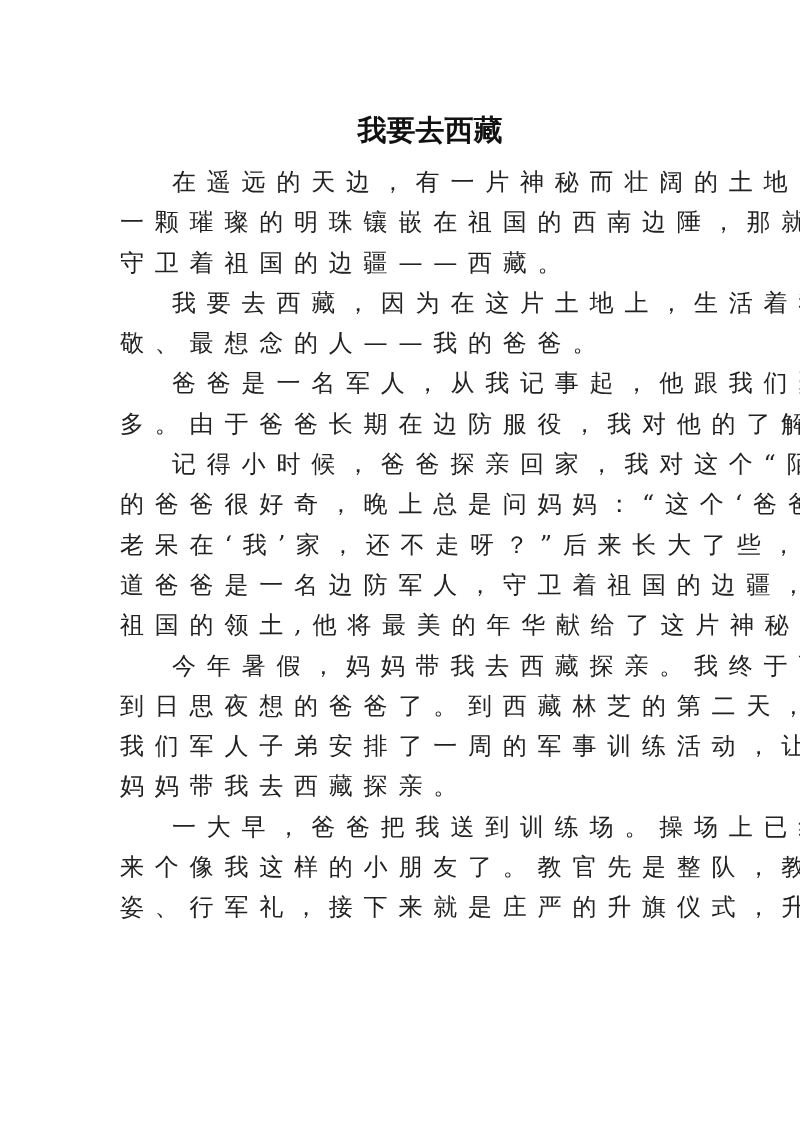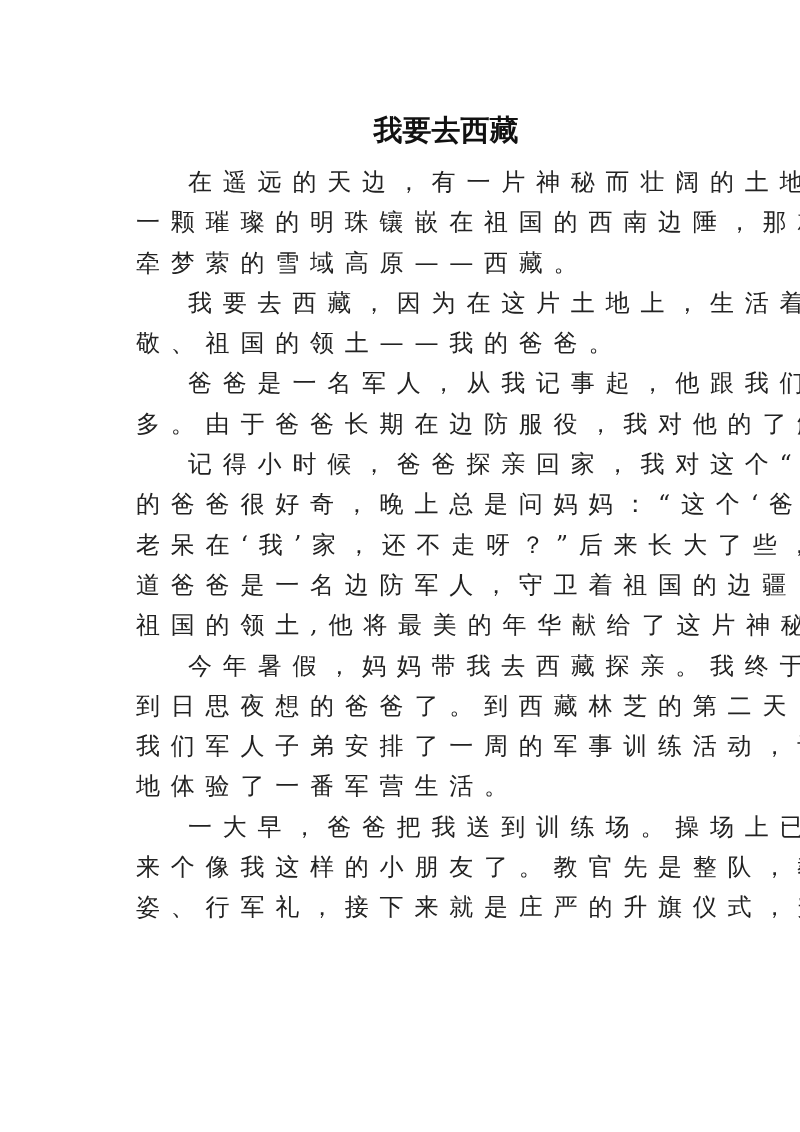--- a/index.html
+++ b/index.html
@@ -8,21 +8,21 @@
       background: #ffffff;
     }
     body {
       width: 800px;
       height: 1132px;
       position: relative;
       overflow: hidden;
     }
     .page {
       position: absolute;
-      left: 16px; top: 0;
+      left: 0; top: 0;
       width: 636px;
       height: 1132px;
       background: #ffffff;
     }
     .title {
       position: absolute;
       left: 0;
       top: 110px;
       width: 860px;
       text-align: center;
@@ -58,46 +58,46 @@
 <body>
 
 <div class="page">
   <h1 class="title">我要去西藏</h1>
 
   <div class="body-text">
 
     <div class="paragraph">
       <span class="line indent">在遥远的天边，有一片神秘而壮阔的土地，它像</span>
       <span class="line">一颗璀璨的明珠镶嵌在祖国的西南边陲，那就是我魂</span>
-      <span class="line">牵梦萦的雪域高原——西藏。</span>
+      <span class="line">守卫着祖国的边疆——西藏。</span>
     </div>
 
     <div class="paragraph">
       <span class="line indent">我要去西藏，因为在这片土地上，生活着我最崇</span>
-      <span class="line">敬、祖国的领土——我的爸爸。</span>
+      <span class="line">敬、最想念的人——我的爸爸。</span>
     </div>
 
     <div class="paragraph">
       <span class="line indent">爸爸是一名军人，从我记事起，他跟我们聚少离</span>
       <span class="line">多。由于爸爸长期在边防服役，我对他的了解，大多</span>
     </div>
 
     <div class="paragraph">
       <span class="line indent">记得小时候，爸爸探亲回家，我对这个“陌生”</span>
       <span class="line">的爸爸很好奇，晚上总是问妈妈：“这个‘爸爸’怎么</span>
       <span class="line">老呆在‘我’家，还不走呀？”后来长大了些，才知</span>
       <span class="line">道爸爸是一名边防军人，守卫着祖国的边疆，护卫着</span>
       <span class="line">祖国的领土,他将最美的年华献给了这片神秘的土地。</span>
     </div>
 
     <div class="paragraph">
       <span class="line indent">今年暑假，妈妈带我去西藏探亲。我终于可以见</span>
       <span class="line">到日思夜想的爸爸了。到西藏林芝的第二天，部队给</span>
       <span class="line">我们军人子弟安排了一周的军事训练活动，让我真切</span>
-      <span class="line">地体验了一番军营生活。</span>
+      <span class="line">妈妈带我去西藏探亲。</span>
     </div>
 
     <div class="paragraph">
       <span class="line indent">一大早，爸爸把我送到训练场。操场上已经有十</span>
       <span class="line">来个像我这样的小朋友了。教官先是整队，教我们站</span>
       <span class="line">姿、行军礼，接下来就是庄严的升旗仪式，升旗手们</span>
     </div>
   </div>
 </div>
 

